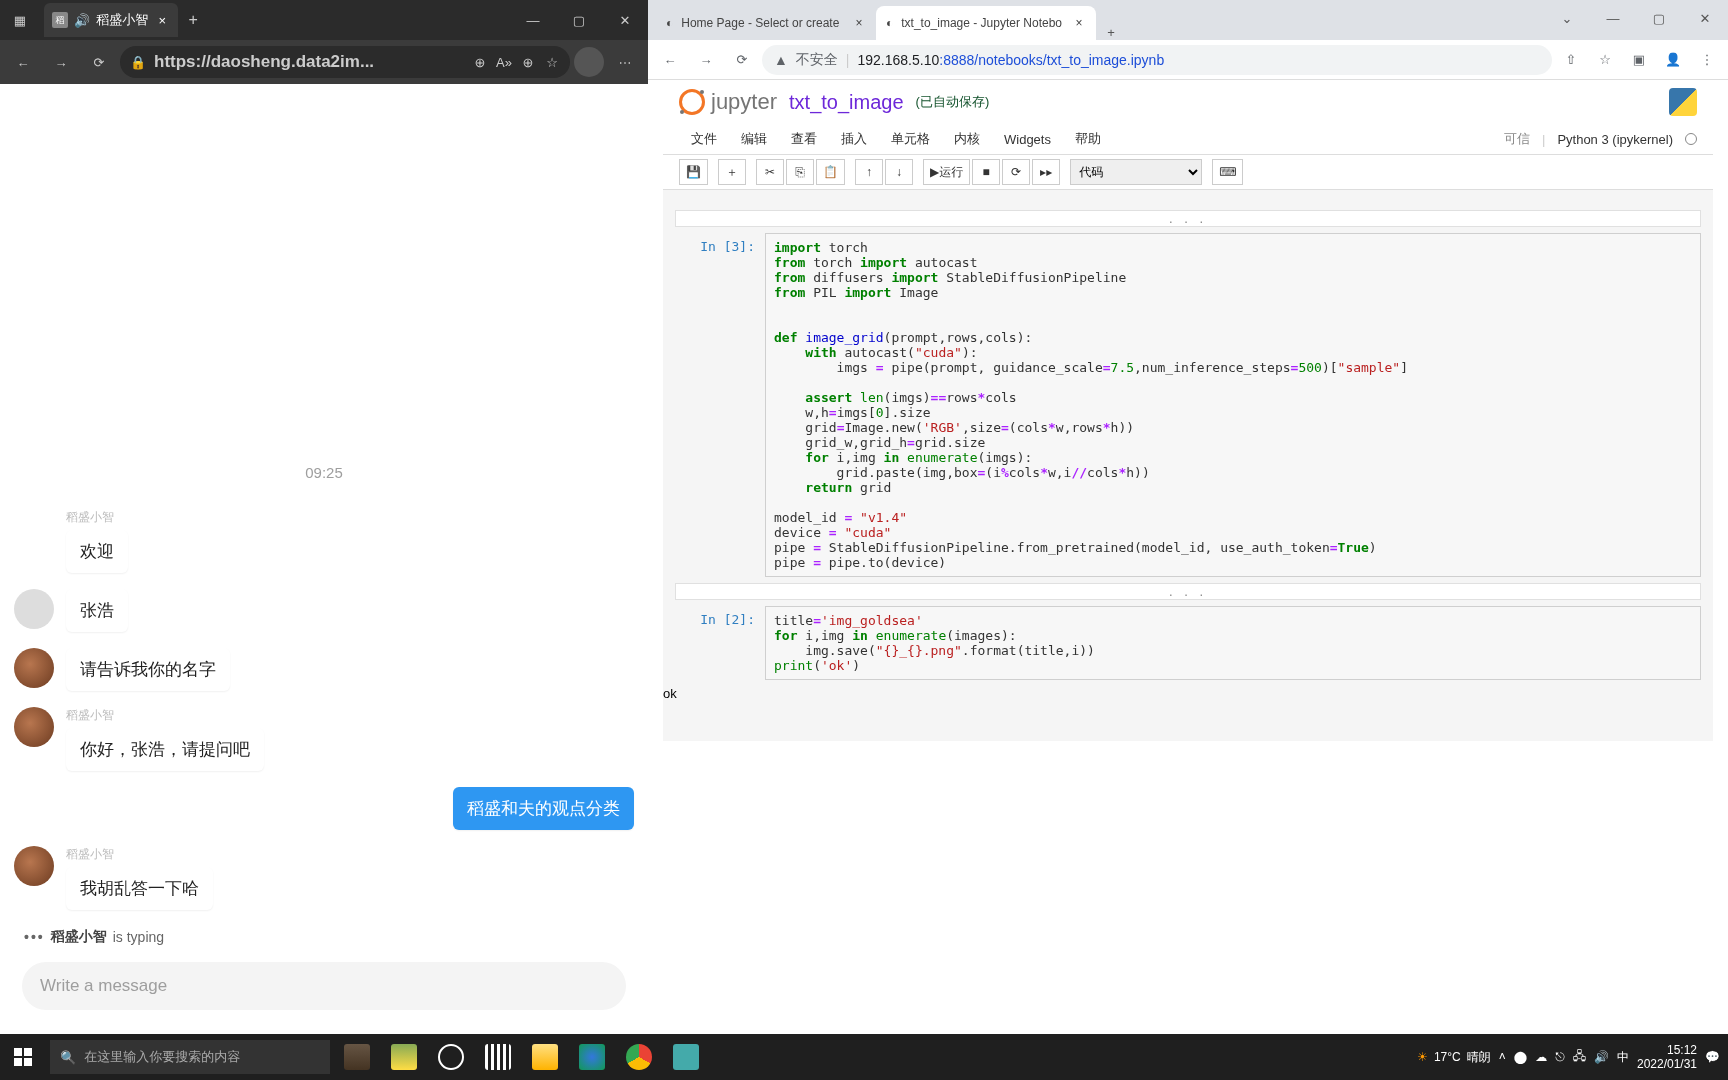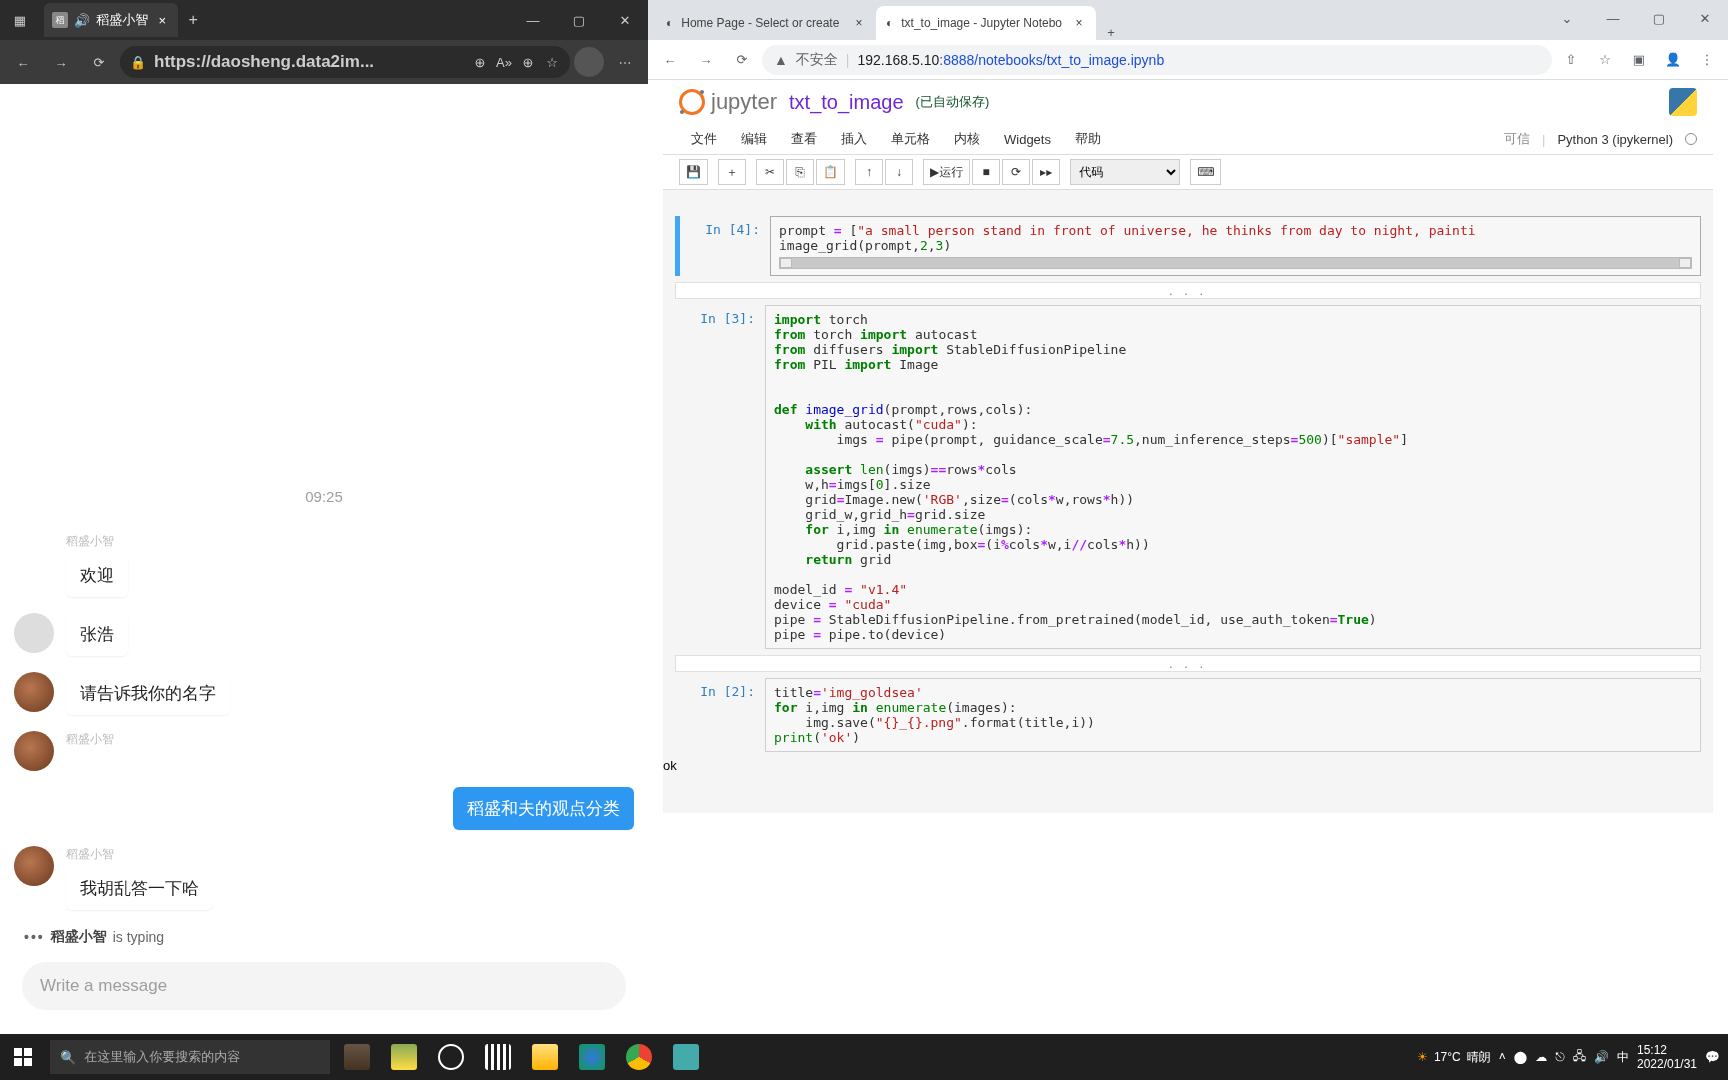--- a/index.html
+++ b/index.html
@@ -76,21 +76,21 @@
 .jp-header-right { margin-left: auto; }
 .py-logo { width: 28px; height: 28px; background: linear-gradient(135deg,#3776ab 50%,#ffd43b 50%); border-radius: 4px; }
 .jp-menubar { display: flex; padding: 2px 16px; border-bottom: 1px solid #ddd; font-size: 13px; color: #333; align-items: center; }
 .jp-menu-item { padding: 4px 12px; cursor: pointer; }
 .jp-menu-right { margin-left: auto; display: flex; align-items: center; gap: 12px; color: #888; }
 .jp-kernel { color: #333; }
 .jp-kernel-ind { width: 12px; height: 12px; border: 1px solid #888; border-radius: 50%; }
 .jp-toolbar { display: flex; padding: 4px 16px; border-bottom: 1px solid #ddd; gap: 2px; align-items: center; }
 .jp-tool-btn { height: 26px; min-width: 28px; border: 1px solid #ccc; background: #fff; display: flex; align-items: center; justify-content: center; font-size: 12px; color: #333; cursor: pointer; padding: 0 6px; }
 .jp-tool-sep { width: 6px; }
-.jp-tool-select { height: 26px; border: 1px solid #ccc; width: 110px; font-size: 12px; padding: 0 4px; }
+.jp-tool-select { height: 26px; border: 1px solid #ccc; width: 132px; font-size: 12px; padding: 0 4px; }
 .jp-notebook { padding: 20px 0 40px; background: #f5f5f5; }
 .jp-cell { display: flex; margin: 6px 12px; }
 .jp-cell.selected { border-left: 5px solid #42a5f5; padding-left: 0; }
 .jp-cell .prompt { width: 90px; text-align: right; padding: 6px 10px 6px 0; color: #307fc1; font-family: monospace; font-size: 13px; flex-shrink: 0; }
 .jp-cell .cellbody { flex: 1; border: 1px solid #cfcfcf; background: #f7f7f7; padding: 6px 8px; font-family: monospace; font-size: 13px; white-space: pre; overflow-x: auto; position: relative; color: #333; }
 .jp-cell.selected .cellbody { border-color: #ababab; }
 .jp-collapsed { text-align: center; color: #888; letter-spacing: 4px; border: 1px solid #e0e0e0; margin: 0 12px; background: #fff; cursor: pointer; }
 .scroll-imit { height: 12px; background: #c8c8c8; margin: 4px 0 0; position: relative; border: 1px solid #bbb; }
 .scroll-imit::before,.scroll-imit::after { content:''; position:absolute; top:0; bottom:0; width:10px; background:#eee; border:1px solid #bbb; }
 .scroll-imit::before { left:0; } .scroll-imit::after { right:0; }
@@ -108,21 +108,21 @@
 .tb-start { width: 46px; height: 46px; display: flex; align-items: center; justify-content: center; }
 .win-logo { width: 18px; height: 18px; display: grid; grid-template: 1fr 1fr / 1fr 1fr; gap: 2px; }
 .win-logo span { background: #fff; }
 .tb-search { width: 280px; height: 34px; background: #333; display: flex; align-items: center; padding: 0 10px; gap: 8px; color: #aaa; margin: 0 4px; }
 .tb-icons { display: flex; align-items: center; gap: 1px; }
 .tb-icon { width: 46px; height: 46px; display: flex; align-items: center; justify-content: center; position: relative; }
 .tb-icon-img { width: 26px; height: 26px; border-radius: 3px; }
 .tb-spacer { flex: 1; }
 .tb-tray { display: flex; align-items: center; gap: 8px; padding: 0 8px; font-size: 12px; }
 .tb-weather { display: flex; align-items: center; gap: 6px; }
-.tb-datetime { text-align: left; line-height: 1.2; }
+.tb-datetime { text-align: right; line-height: 1.2; }
 </style>
 </head>
 <body>
 
 <div class="desktop">
 
   <div class="left-pane">
     <div class="edge-titlebar">
       <div class="edge-icon-btn">▦</div>
       <div class="edge-tab-strip">
@@ -179,20 +179,21 @@
         <div class="msg-avatar"></div>
         <div class="msg-stack">
           <div class="msg-bubble">请告诉我你的名字</div>
         </div>
       </div>
 
       <div class="msg-row">
         <div class="msg-avatar"></div>
         <div class="msg-stack">
           <div class="msg-name">稻盛小智</div>
+          <div class="msg-bubble">你好，张浩，请提问吧</div>
         </div>
       </div>
 
       <div class="msg-row right">
         <div class="msg-stack">
           <div class="msg-bubble">稻盛和夫的观点分类</div>
         </div>
       </div>
 
       <div class="msg-row">
@@ -301,25 +302,20 @@
         <div class="jp-tool-btn">■</div>
         <div class="jp-tool-btn">⟳</div>
         <div class="jp-tool-btn">▸▸</div>
         <div class="jp-tool-sep"></div>
         <select class="jp-tool-select"><option>代码</option></select>
         <div class="jp-tool-sep"></div>
         <div class="jp-tool-btn">⌨</div>
       </div>
 
       <div class="jp-notebook">
-        <div class="jp-cell selected">
-          <div class="prompt">In  [4]:</div>
-          <div class="cellbody"><div id="code0">prompt <span class="op">=</span> [<span class="str">"a small person stand in front of universe, he thinks from day to night, painti</span>
-image_grid(prompt,<span class="num">2</span>,<span class="num">3</span>)</div><div class="scroll-imit"></div></div>
-        </div>
         <div class="jp-collapsed">. . .</div>
 
         <div class="jp-cell">
           <div class="prompt">In  [3]:</div>
           <div class="cellbody" id="code1"><span class="kw">import</span> torch
 <span class="kw">from</span> torch <span class="kw">import</span> autocast
 <span class="kw">from</span> diffusers <span class="kw">import</span> StableDiffusionPipeline
 <span class="kw">from</span> PIL <span class="kw">import</span> Image
 
 

